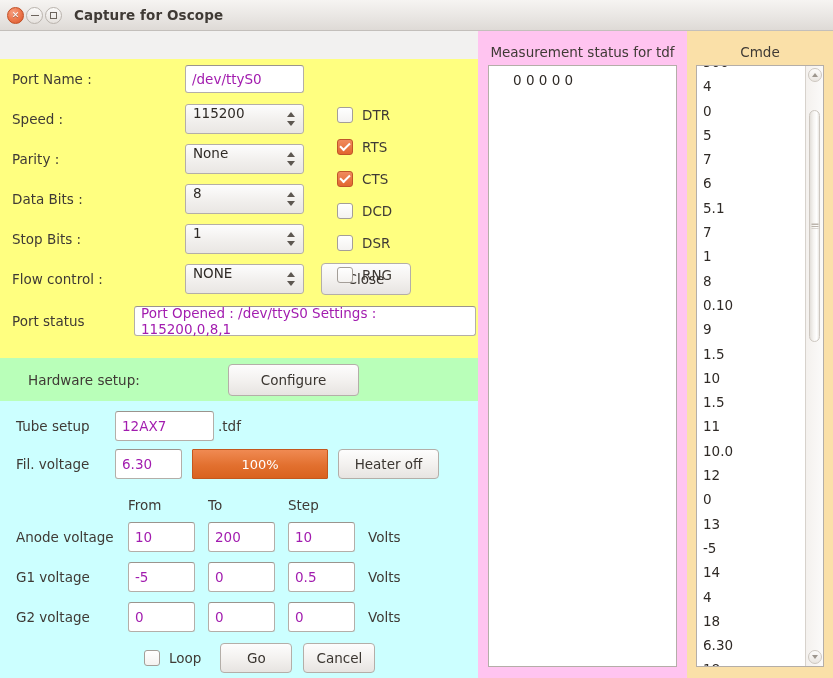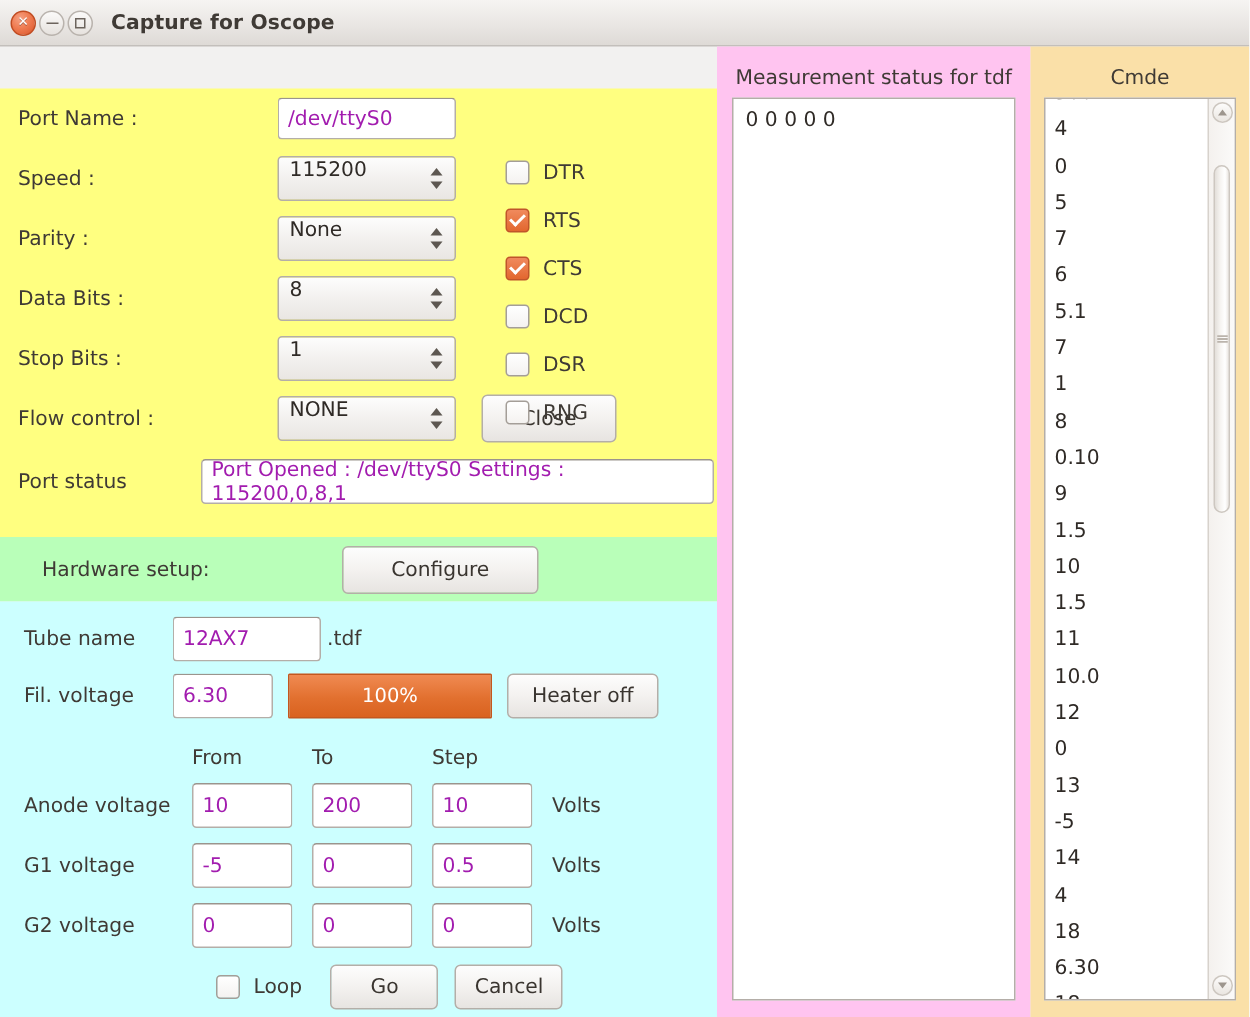--- a/index.html
+++ b/index.html
@@ -303,21 +303,21 @@
     color: #3f3a35;
     text-align: center;
     height: 26px;
     line-height: 26px;
   }
   .results-box {
     flex: 1;
     background: #ffffff;
     border: 1px solid #b4aea8;
     box-sizing: border-box;
-    padding: 6px 8px;
+    padding: 6px 24px;
     font-size: 13.5px;
     color: #2f2a26;
     overflow: hidden;
   }
 
   
   .panel-cmde {
     flex: 1;
     background: #fae0a8;
     box-sizing: border-box;
@@ -527,21 +527,21 @@
       </div>
 
       <div class="panel-hw">
         <div class="hw-label">Hardware setup:</div>
         <div class="btn configure">Configure</div>
       </div>
 
       <div class="panel-tube">
 
         <div class="trow tube-name-row">
-          <div class="tlabel tube-label">Tube name</div>
+          <div class="tlabel tube-label">Tube setup</div>
           <div class="entry tube-entry">12AX7</div>
           <div class="tdf-suffix">.tdf</div>
         </div>
 
         <div class="trow fil-row">
           <div class="tlabel tube-label">Fil. voltage</div>
           <div class="entry fil-entry">6.30</div>
           <div class="progress">100%</div>
           <div class="heater-wrap">
             <div class="btn heater">Heater off</div>

